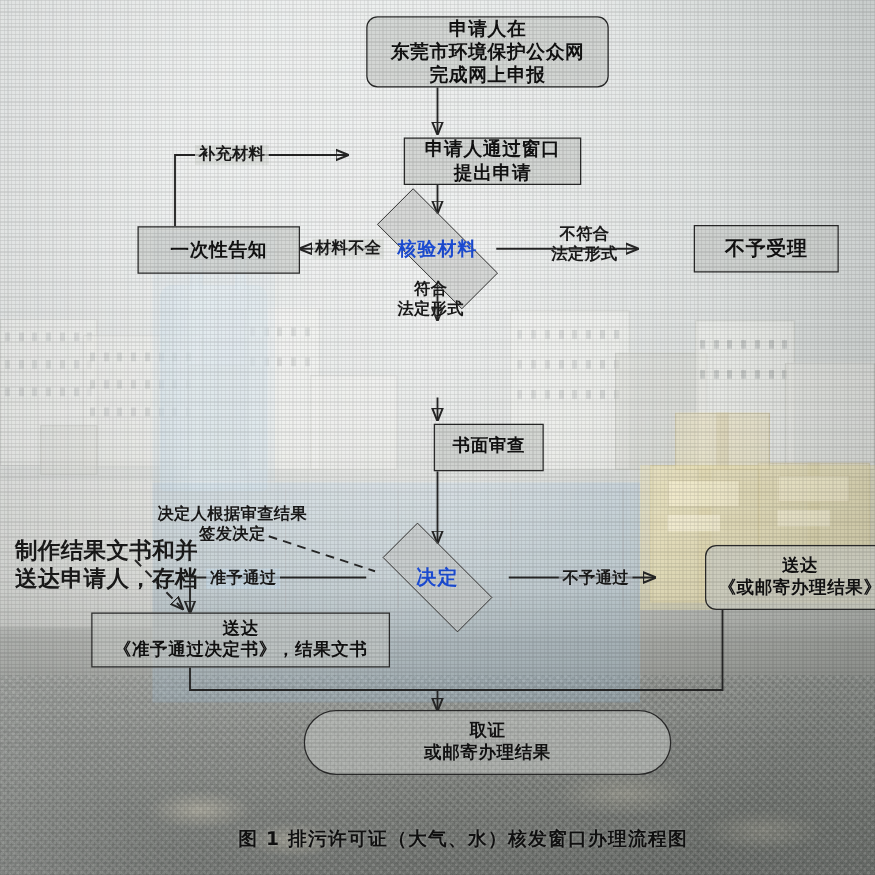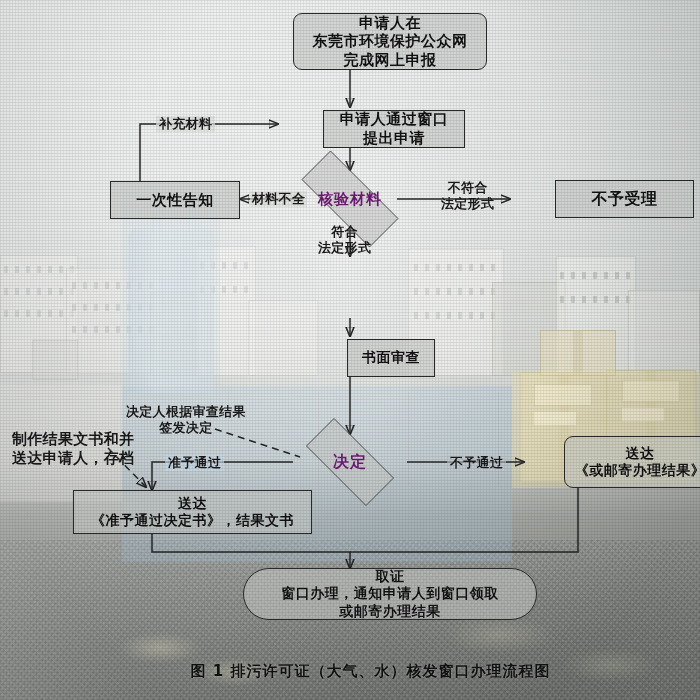--- a/index.html
+++ b/index.html
@@ -87,21 +87,21 @@
   .diamond{position:absolute;}
   .diamond .shape{
     position:absolute;inset:0;
     background:rgba(196,199,196,.6);
     border:1.6px solid #2a2a2a;
     transform:rotate(45deg) scale(.707);
     transform-origin:center;
   }
   .diamond .txt{
     position:absolute;inset:0;display:flex;align-items:center;justify-content:center;
-    font-weight:bold;color:#701a75;letter-spacing:1px;white-space:nowrap;
+    font-weight:bold;color:#1d4ed8;letter-spacing:1px;white-space:nowrap;
     text-shadow:0 0 1px rgba(255,255,255,.35);
   }
 
   .lbl{
     position:absolute;color:#1a1a1a;font-weight:bold;line-height:1.25;
     white-space:nowrap;text-align:center;letter-spacing:.3px;
     text-shadow:0 0 1px rgba(255,255,255,.45);
   }
   svg.links{position:absolute;inset:0;width:700px;height:700px;overflow:visible;}
   svg.links path,svg.links line{fill:none;stroke:#262626;stroke-width:1.5px;}
@@ -232,21 +232,21 @@
 
     <div class="node" style="left:70px;top:181px;width:130px;height:38px;font-size:15px;">
       <span class="ln">一次性告知</span>
     </div>
 
     <div class="diamond" style="left:282px;top:170px;width:136px;height:58px;">
       <div class="shape"></div>
       <div class="txt" style="font-size:15px;">核验材料</div>
     </div>
 
-    <div class="node" style="left:515px;top:180px;width:139px;height:38px;font-size:16px;">
+    <div class="node" style="left:515px;top:180px;width:116px;height:38px;font-size:16px;">
       <span class="ln">不予受理</span>
     </div>
 
 
     <div class="node" style="left:307px;top:339px;width:88px;height:38px;font-size:14px;">
       <span class="ln">书面审查</span>
     </div>
 
     <div class="diamond" style="left:290px;top:434px;width:120px;height:56px;">
       <div class="shape"></div>
@@ -258,21 +258,20 @@
       <span class="ln">《准予通过决定书》，结果文书</span>
     </div>
 
     <div class="node round" style="left:524px;top:436px;width:152px;height:52px;font-size:14px;">
       <span class="ln">送达</span>
       <span class="ln">《或邮寄办理结果》</span>
     </div>
 
     <div class="node pill" style="left:203px;top:568px;width:294px;height:52px;font-size:14px;">
       <span class="ln">取证</span>
-      <span class="ln">窗口办理，通知申请人到窗口领取</span>
       <span class="ln">或邮寄办理结果</span>
     </div>
 
     <div class="lbl" style="left:156px;top:116px;font-size:13px;background:rgba(222,224,221,.78);padding:0 3px;">补充材料</div>
 
     <div class="lbl" style="left:212px;top:191px;font-size:13px;background:rgba(222,224,221,.72);padding:0 2px;margin-left:38px;">材料不全</div>
 
     <div class="lbl" style="left:441px;top:180px;font-size:13px;">
       <span style="display:block">不符合</span>
       <span style="display:block">法定形式</span>
@@ -281,21 +280,21 @@
     <div class="lbl" style="left:318px;top:224px;font-size:13px;">
       <span style="display:block">符合</span>
       <span style="display:block">法定形式</span>
     </div>
 
     <div class="lbl" style="left:126px;top:404px;font-size:13px;">
       <span style="display:block">决定人根据审查结果</span>
       <span style="display:block">签发决定</span>
     </div>
 
-    <div class="lbl" style="left:12px;top:430px;font-size:15px;text-align:left;">
+    <div class="lbl" style="left:12px;top:430px;font-size:18px;text-align:left;">
       <span style="display:block">制作结果文书和并</span>
       <span style="display:block">送达申请人，存档</span>
     </div>
 
     <div class="lbl" style="left:165px;top:455px;font-size:13px;background:rgba(198,216,230,.7);padding:0 3px;">准予通过</div>
 
     <div class="lbl" style="left:447px;top:455px;font-size:13px;background:rgba(190,198,205,.62);padding:0 3px;">不予通过</div>
 
     <div class="caption" style="top:662px;font-size:15px;margin-left:41px;">图 1 排污许可证（大气、水）核发窗口办理流程图</div>
   </div>

